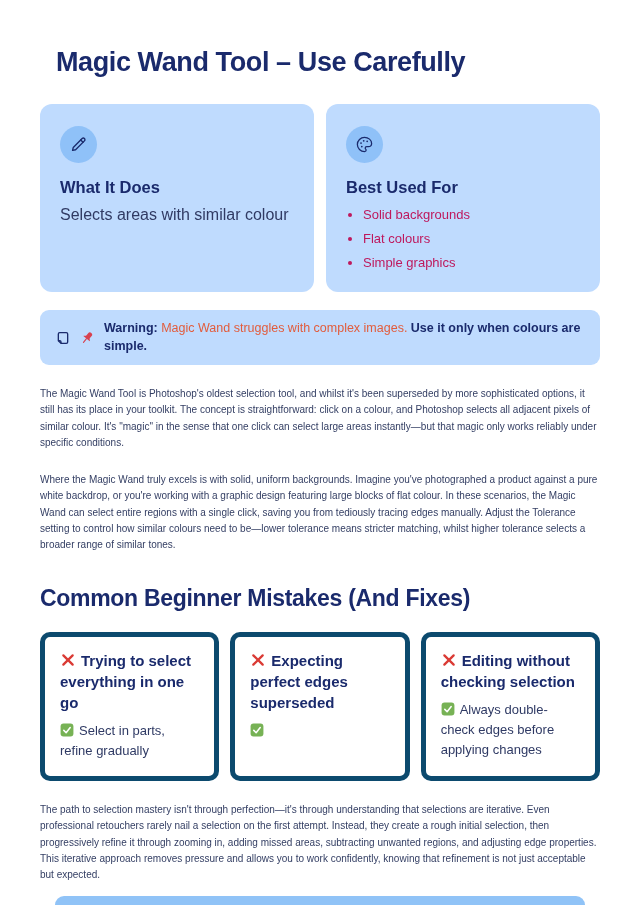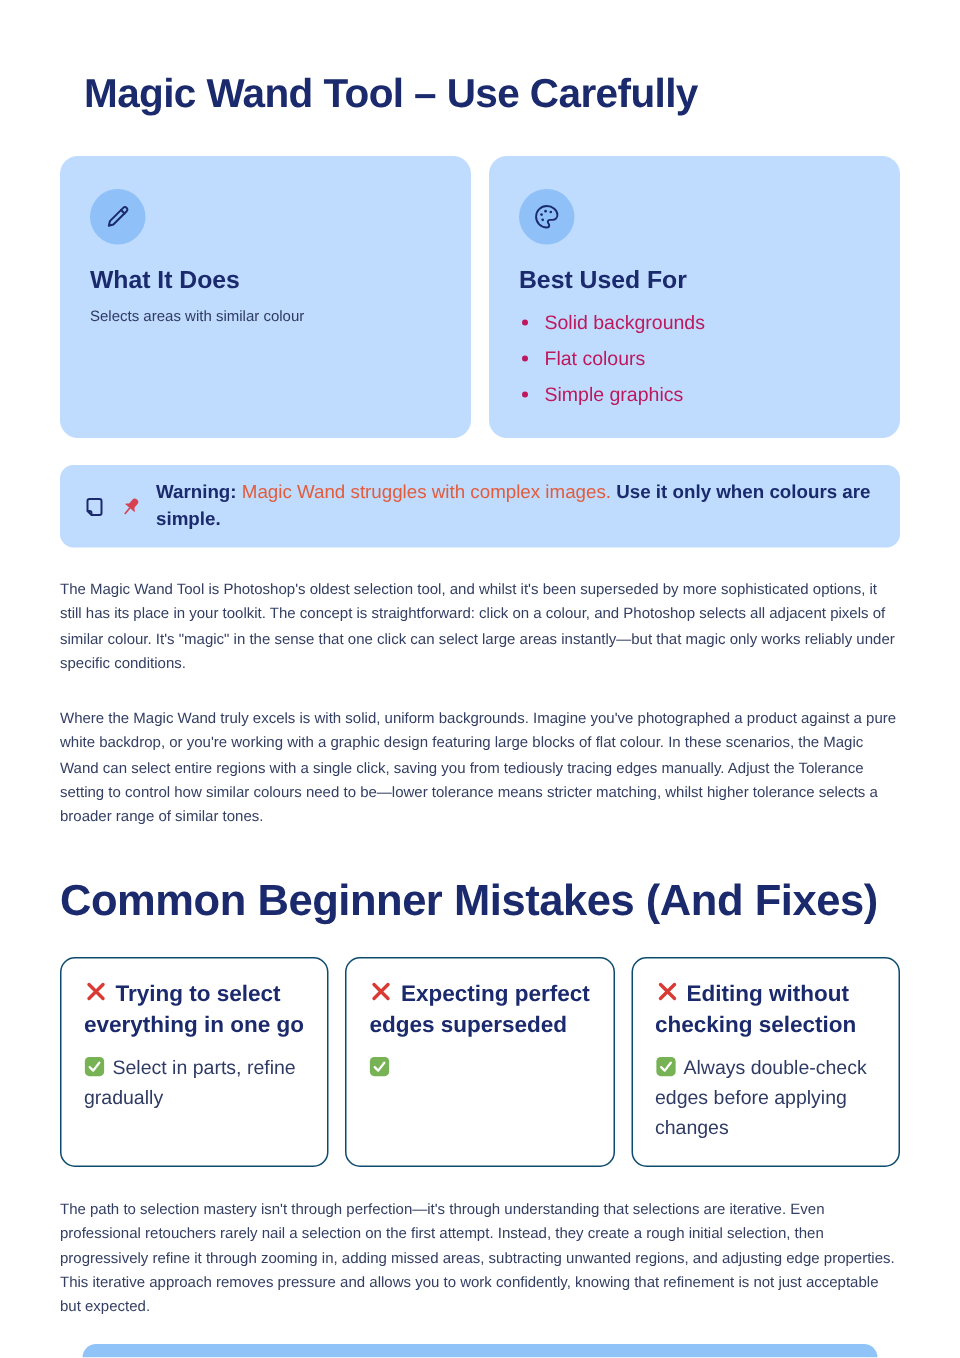--- a/index.html
+++ b/index.html
@@ -35,21 +35,21 @@
   }
   .icon-circle {
     width: 37px; height: 37px; border-radius: 50%;
     background: #8fc1f8;
     display: flex; align-items: center; justify-content: center;
   }
   .icon-circle svg { width: 19px; height: 19px; }
   .info-card h3 {
     margin: 15px 0 0; font-size: 16.5px; font-weight: 700; color: #1a2a6c;
   }
-  .info-card p { margin: 9px 0 0; font-size: 10px; color: #303a63; }
+  .info-card p { margin: 9px 0 0; font-size: 16px; color: #303a63; }
   .info-card ul { margin: 10px 0 0; padding-left: 17px; font-size: 13px; color: #be185d; }
   .info-card li { margin-bottom: 9px; }
   .info-card li:last-child { margin-bottom: 0; }
 
   
   .warning {
     margin-top: 18px;
     background: #bfdbfe;
     border-radius: 9px;
     padding: 10px 15px;
@@ -62,33 +62,33 @@
   .warning .w-highlight { color: #e25c3c; font-weight: 400; }
 
   p.body-para {
     margin: 21px 0 0;
     font-size: 10px; line-height: 1.63;
     color: #333e63;
   }
 
   h2.section-title {
     margin: 31px 0 0;
-    font-size: 29px; font-weight: 700;
+    font-size: 23px; font-weight: 700;
     letter-spacing: -0.3px;
     color: #1a2a6c;
   }
 
   
   .mistake-row {
     margin-top: 20px;
     display: grid; grid-template-columns: 1fr 1fr 1fr; gap: 11px;
   }
   .mistake-card {
     background: #ffffff;
-    border: 1px solid #0c4a6e;
+    border: 5px solid #0c4a6e;
     border-radius: 10px;
     padding: 13px 15px 15px;
   }
   .mistake-title {
     font-size: 15px; font-weight: 700; color: #1a2a6c; line-height: 1.4;
   }
   .mistake-title svg { width: 16px; height: 16px; vertical-align: -2px; margin-right: 5px; }
   .mistake-fix {
     margin-top: 8px; font-size: 13px; color: #2f3a64; line-height: 1.55;
   }

